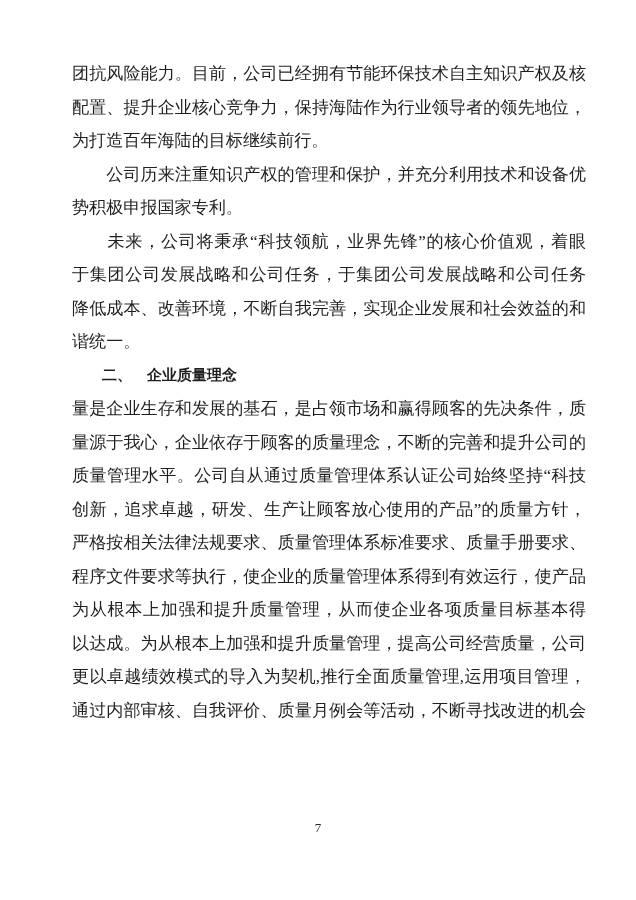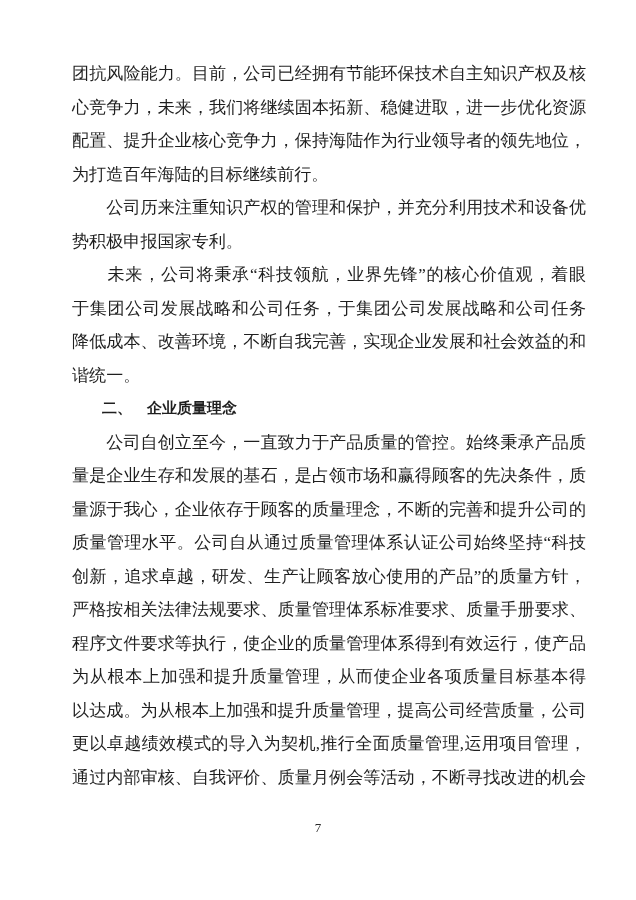--- a/index.html
+++ b/index.html
@@ -49,39 +49,37 @@
     font-size: 13px;
     color: #2a2a2a;
   }
 </style>
 </head>
 <body>
 
 <div class="doc-body">
     <div class="block paragraph">
       <div class="line full">团抗风险能力。目前，公司已经拥有节能环保技术自主知识产权及核</div>
-      <div class="line full">心竞争力，未来，我们将继续固本拓新、稳健进取，进一步优化资源</div>
       <div class="line full">配置、提升企业核心竞争力，保持海陆作为行业领导者的领先地位，</div>
       <div class="line">为打造百年海陆的目标继续前行。</div>
     </div>
     <div class="block paragraph">
       <div class="line full">　　公司历来注重知识产权的管理和保护，并充分利用技术和设备优</div>
       <div class="line">势积极申报国家专利。</div>
     </div>
     <div class="block paragraph">
       <div class="line full">　　未来，公司将秉承“科技领航，业界先锋”的核心价值观，着眼</div>
       <div class="line full">于集团公司发展战略和公司任务，于集团公司发展战略和公司任务</div>
       <div class="line full">降低成本、改善环境，不断自我完善，实现企业发展和社会效益的和</div>
       <div class="line">谐统一。</div>
     </div>
     <div class="block heading">
       <div class="line">　　二、　企业质量理念</div>
     </div>
     <div class="block paragraph">
-      <div class="line full">　　公司自创立至今，一直致力于产品质量的管控。始终秉承产品质</div>
       <div class="line full">量是企业生存和发展的基石，是占领市场和赢得顾客的先决条件，质</div>
       <div class="line full">量源于我心，企业依存于顾客的质量理念，不断的完善和提升公司的</div>
       <div class="line full">质量管理水平。公司自从通过质量管理体系认证公司始终坚持“科技</div>
       <div class="line full">创新，追求卓越，研发、生产让顾客放心使用的产品”的质量方针，</div>
       <div class="line full">严格按相关法律法规要求、质量管理体系标准要求、质量手册要求、</div>
       <div class="line full">程序文件要求等执行，使企业的质量管理体系得到有效运行，使产品</div>
       <div class="line full">为从根本上加强和提升质量管理，从而使企业各项质量目标基本得</div>
       <div class="line full">以达成。为从根本上加强和提升质量管理，提高公司经营质量，公司</div>
       <div class="line full">更以卓越绩效模式的导入为契机,推行全面质量管理,运用项目管理，</div>
       <div class="line full">通过内部审核、自我评价、质量月例会等活动，不断寻找改进的机会</div>

